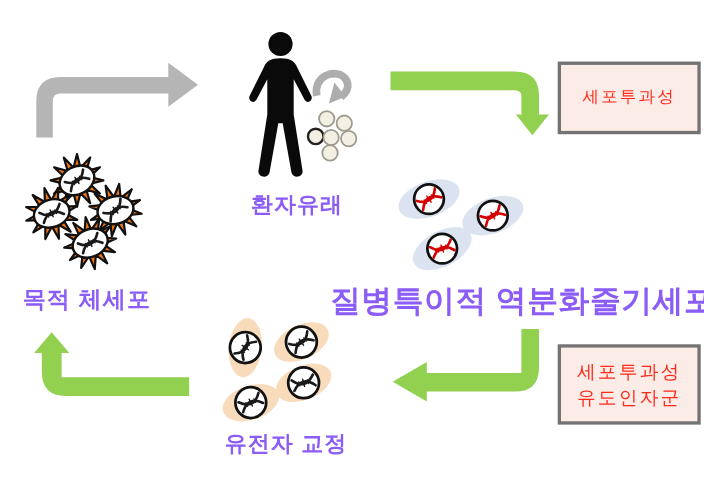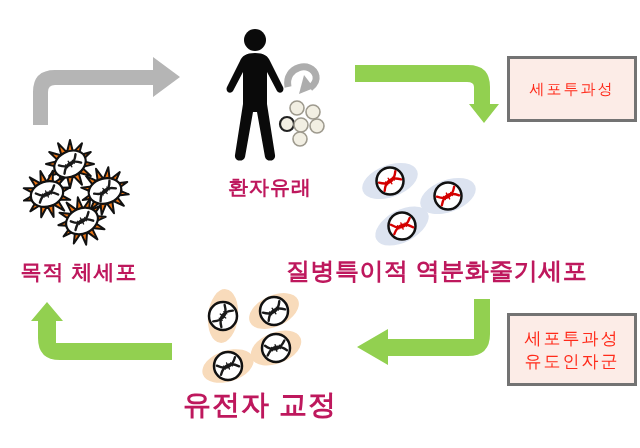--- a/index.html
+++ b/index.html
@@ -1,26 +1,26 @@
 <!DOCTYPE html>
 <html><head>
 <meta charset="utf-8">
 <style>
   html,body{margin:0;padding:0;background:#ffffff;}
   .canvas{
     position:relative;width:640px;height:448px;background:#ffffff;overflow:hidden;
     font-family:"Liberation Sans", sans-serif;
   }
   .gfx{position:absolute;left:0;top:0;}
-  .label{position:absolute;color:#be185d;font-weight:600;}
+  .label{position:absolute;color:#8b5cf6;font-weight:600;}
   .label div{white-space:nowrap;}
   .patient-label{left:168px;top:176px;width:204px;text-align:center;font-size:20px;line-height:23px;letter-spacing:1px;}
   .target-label{left:3px;top:253px;width:152px;height:38px;background:#ffffff;display:flex;align-items:center;justify-content:center;font-size:21px;letter-spacing:1px;}
-  .ipsc-label{left:286px;top:255px;width:258px;text-align:center;font-size:24px;font-weight:800;letter-spacing:0.5px;}
-  .corrected-label{left:160px;top:390px;width:200px;text-align:center;font-size:28px;line-height:25px;letter-spacing:1px;background:#ffffff;padding:2px 0;}
+  .ipsc-label{left:300px;top:255px;width:258px;text-align:center;font-size:28px;font-weight:800;letter-spacing:0.5px;}
+  .corrected-label{left:160px;top:390px;width:200px;text-align:center;font-size:20px;line-height:25px;letter-spacing:1px;background:#ffffff;padding:2px 0;}
   .callout{
     position:absolute;box-sizing:border-box;background:#fcece7;border:3px solid #737373;
     color:#ff2a1a;text-align:center;letter-spacing:2px;font-weight:500;
     display:flex;flex-direction:column;align-items:center;justify-content:center;
   }
   .callout-factors{left:507px;top:56px;width:130px;height:66px;font-size:15px;line-height:20px;}
   .callout-scissors{left:507px;top:313px;width:130px;height:73px;font-size:17px;line-height:23px;}
 </style>
 </head>
 <body>

